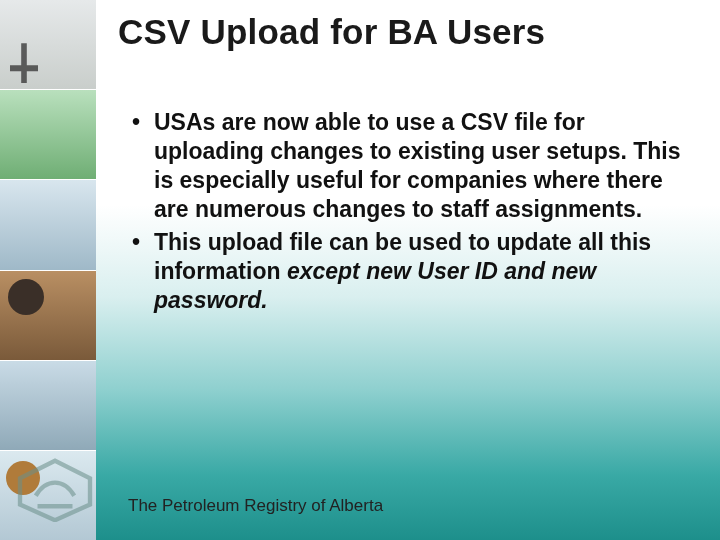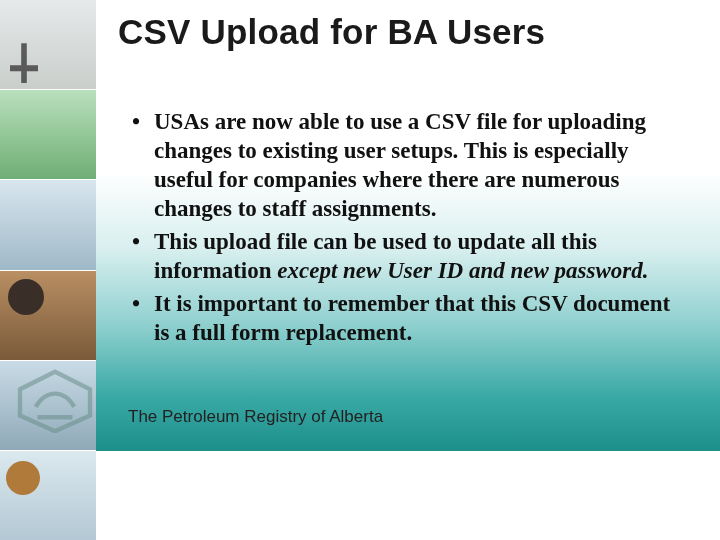--- a/index.html
+++ b/index.html
@@ -1,19 +1,19 @@
 <!DOCTYPE html>
 <html><head>
 <meta charset="utf-8">
 <style>
   * { margin: 0; padding: 0; box-sizing: border-box; }
   html, body { width: 720px; height: 540px; overflow: hidden; font-family: Arial, Helvetica, sans-serif; }
   .slide {
     width: 720px;
-    height: 451px;
+    height: 540px;
     position: relative;
     background: linear-gradient(180deg, #ffffff 0%, #ffffff 38%, #d9efef 55%, #8fd0cf 72%, #39a9a5 88%, #1d8f8b 100%);
   }
   .sidebar {
     position: absolute;
     left: 0; top: 0;
     width: 96px; height: 540px;
     display: flex; flex-direction: column;
   }
   .thumb { flex: 1 1 0; background: #cfd6d1; border-bottom: 1px solid #ffffff; position: relative; overflow: hidden; }
@@ -45,21 +45,21 @@
     font-weight: 700;
     color: #1a1a1a;
     letter-spacing: .2px;
   }
   .body {
     position: absolute;
     left: 128px; top: 108px;
     width: 560px;
     color: #111;
   }
-  .body ul { list-style: none; font-family: Liberation Serif, serif; }
+  .body ul { list-style: none; }
   .body li {
     position: relative;
     padding-left: 26px;
     font-size: 23px;
     line-height: 1.26;
     font-weight: 700;
     margin-bottom: 4px;
   }
   .body li::before {
     content: "•";
@@ -102,21 +102,18 @@
   <h1 class="title">CSV Upload for BA Users</h1>
 
   <div class="body">
     <ul>
       <li>
         <span class="plain">USAs are now  able to use a CSV file for uploading changes to existing user setups. This is especially useful for companies where there are numerous changes to staff assignments.</span><span class="ital"></span><span class="plain"></span>
       </li>
       <li>
         <span class="plain">This upload file can be used to update all this information </span><span class="ital">except new User ID and new password.</span><span class="plain"></span>
       </li>
-      <li>
-        <span class="plain">It is important to remember that this CSV document is a full form replacement.</span><span class="ital"></span><span class="plain"></span>
-      </li>
     </ul>
   </div>
 
   <div class="footer">The Petroleum Registry of Alberta</div>
 
 </div>
 
 </body></html>

